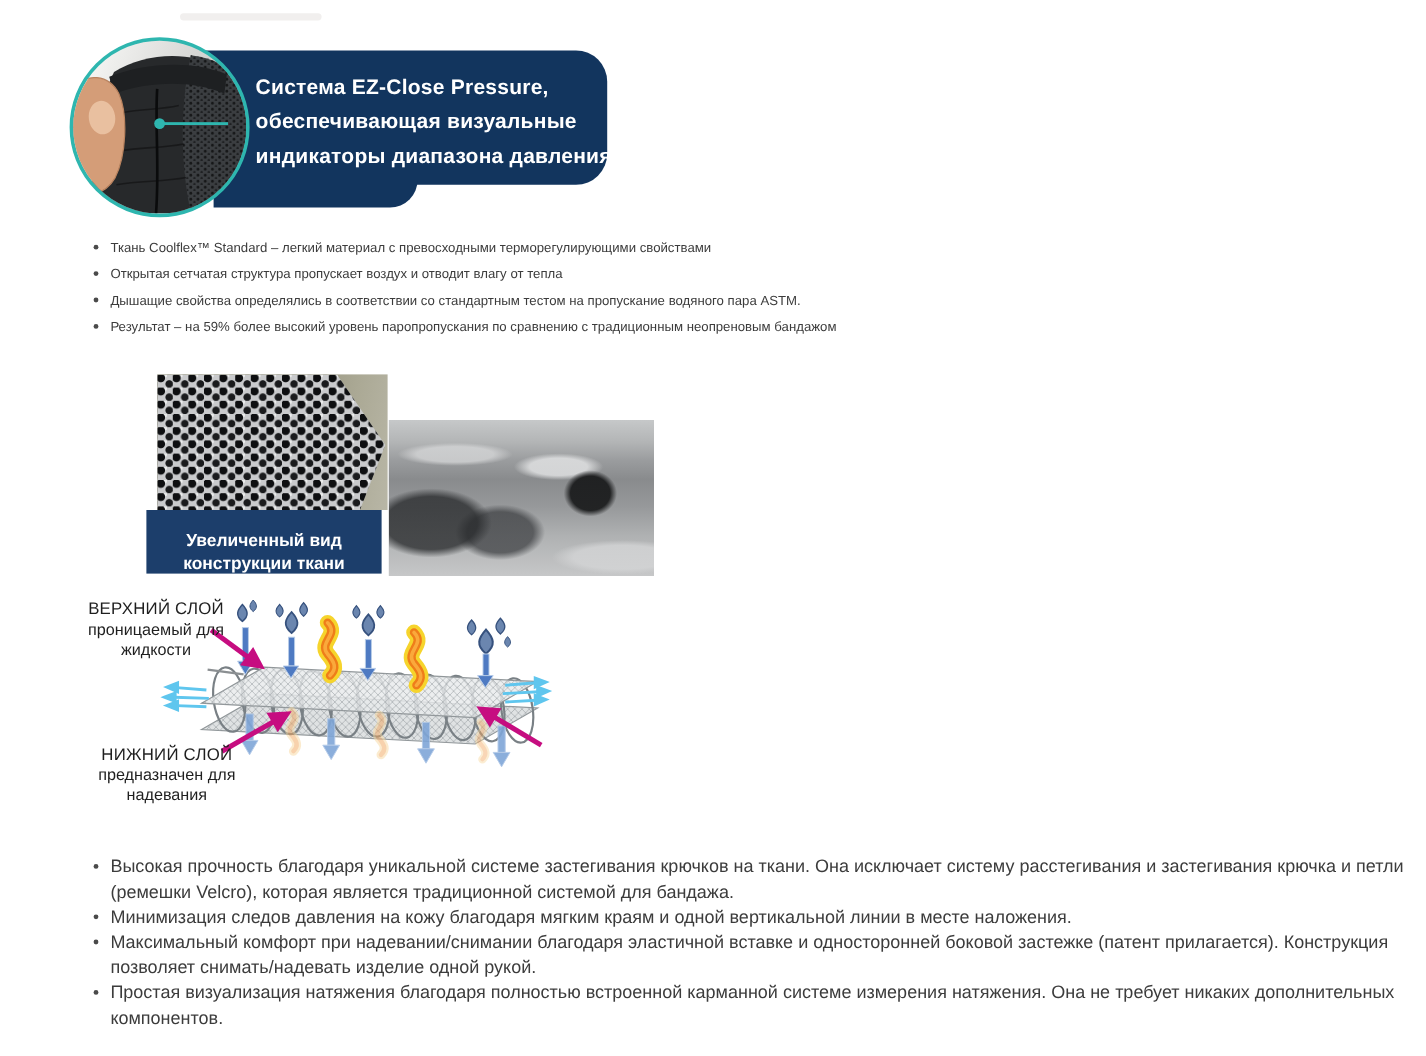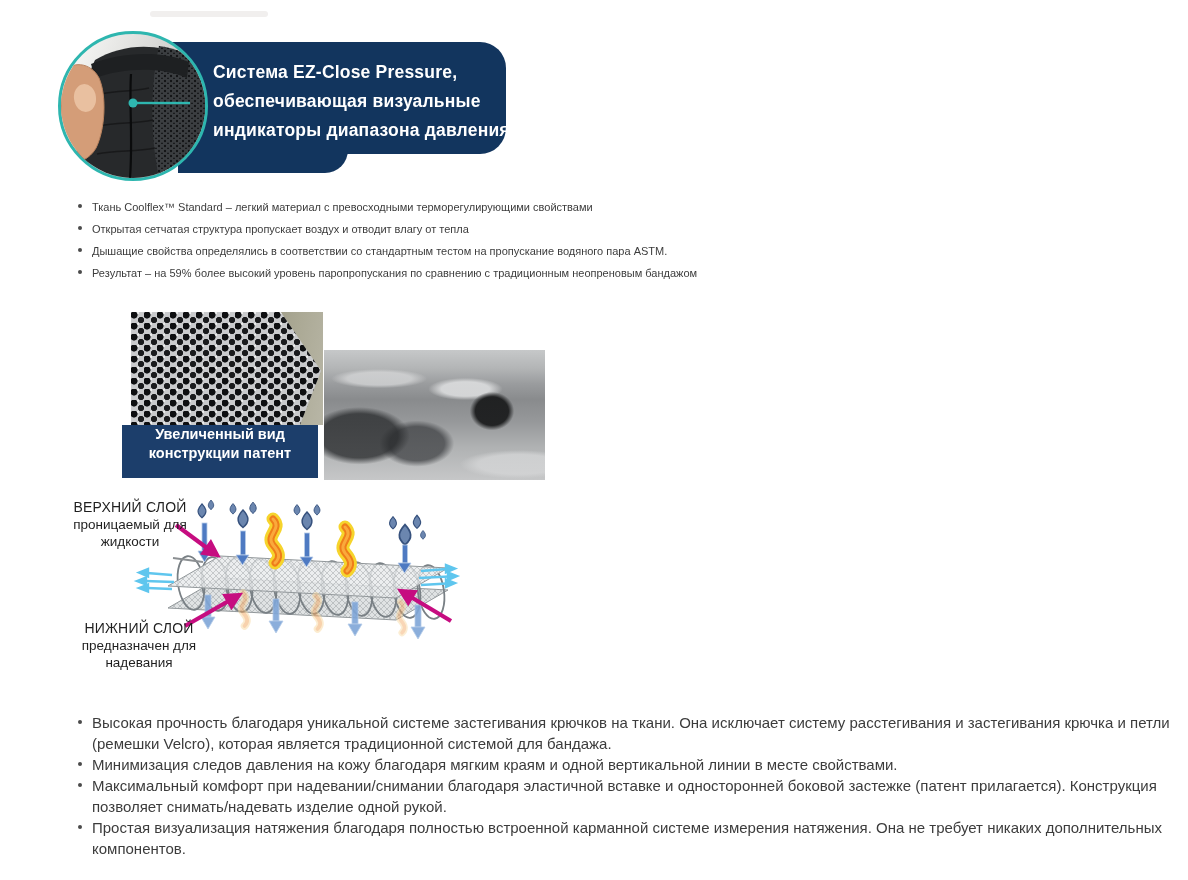--- a/index.html
+++ b/index.html
@@ -44,21 +44,21 @@
                  #96989a 55%,#b0b2b3 75%,#c6c7c8 100%);}
   .sem-blobs{position:absolute;inset:0;background-image:
       radial-gradient(ellipse 70px 40px at 16% 66%,rgba(40,42,44,.78) 55%,rgba(40,42,44,0) 72%),
       radial-gradient(ellipse 55px 34px at 42% 72%,rgba(58,60,63,.72) 50%,rgba(58,60,63,0) 68%),
       radial-gradient(ellipse 30px 26px at 76% 47%,rgba(18,19,20,.88) 55%,rgba(18,19,20,0) 74%),
       radial-gradient(ellipse 60px 18px at 64% 30%,rgba(224,225,226,.85) 40%,rgba(224,225,226,0) 62%),
       radial-gradient(ellipse 80px 16px at 25% 22%,rgba(215,216,217,.75) 40%,rgba(215,216,217,0) 60%),
       radial-gradient(ellipse 90px 22px at 88% 88%,rgba(212,213,214,.8) 45%,rgba(212,213,214,0) 65%);}
   .fabric-caption{position:absolute;left:122px;top:425px;width:196px;height:53px;z-index:2;
       background:#1C3E6B;color:#ffffff;font-size:14.5px;font-weight:bold;text-align:center;
-      line-height:19px;padding-top:0;box-sizing:border-box;}
+      line-height:19px;padding-top:17px;box-sizing:border-box;}
 
   
   .diagram-svg{position:absolute;left:75px;top:495px;}
   .dlabel{position:absolute;text-align:center;color:#1f1f1f;font-size:13.5px;line-height:17px;}
   .dlabel .dtitle{font-size:14px;letter-spacing:.2px;}
   #dlabel-top{left:55px;top:499px;width:150px;}
   #dlabel-bottom{left:64px;top:620px;width:150px;}
   #dlabel-middle{left:432px;top:603px;width:155px;}
 </style>
 </head>
@@ -108,21 +108,21 @@
   </ul>
 
   <div class="mesh-photo">
     <div class="mesh-fabric"></div>
   </div>
   <div class="sem-photo">
     <div class="sem-blobs"></div>
   </div>
   <div class="fabric-caption">
     <div>Увеличенный вид</div>
-    <div>конструкции патент</div>
+    <div>конструкции ткани</div>
   </div>
 
   <svg class="diagram-svg" width="560" height="200" viewBox="0 0 560 200">
     <defs>
       <pattern id="mesh" width="6" height="6" patternUnits="userSpaceOnUse">
         <path d="M0,6 L6,0 M0,0 L6,6" stroke="#a7acaf" stroke-width="0.7"></path>
       </pattern>
     </defs>
 
     <g>
@@ -246,18 +246,18 @@
     <div>надевания</div>
   </div>
   <div class="dlabel" id="dlabel-top">
     <div class="dtitle">ВЕРХНИЙ СЛОЙ</div>
     <div>проницаемый для</div>
     <div>жидкости</div>
   </div>
 
   <ul class="bullets" id="list-bottom">
     <li><span class="dot"></span><span>Высокая прочность благодаря уникальной системе застегивания крючков на ткани. Она исключает систему расстегивания и застегивания крючка и петли (ремешки Velcro), которая является традиционной системой для бандажа.</span></li>
-    <li><span class="dot"></span><span>Минимизация следов давления на кожу благодаря мягким краям и одной вертикальной линии в месте свойствами.</span></li>
+    <li><span class="dot"></span><span>Минимизация следов давления на кожу благодаря мягким краям и одной вертикальной линии в месте наложения.</span></li>
     <li><span class="dot"></span><span>Максимальный комфорт при надевании/снимании благодаря эластичной вставке и односторонней боковой застежке (патент прилагается). Конструкция позволяет снимать/надевать изделие одной рукой.</span></li>
     <li><span class="dot"></span><span>Простая визуализация натяжения благодаря полностью встроенной карманной системе измерения натяжения. Она не требует никаких дополнительных компонентов.</span></li>
   </ul>
 
 </div>
 
 </body></html>

